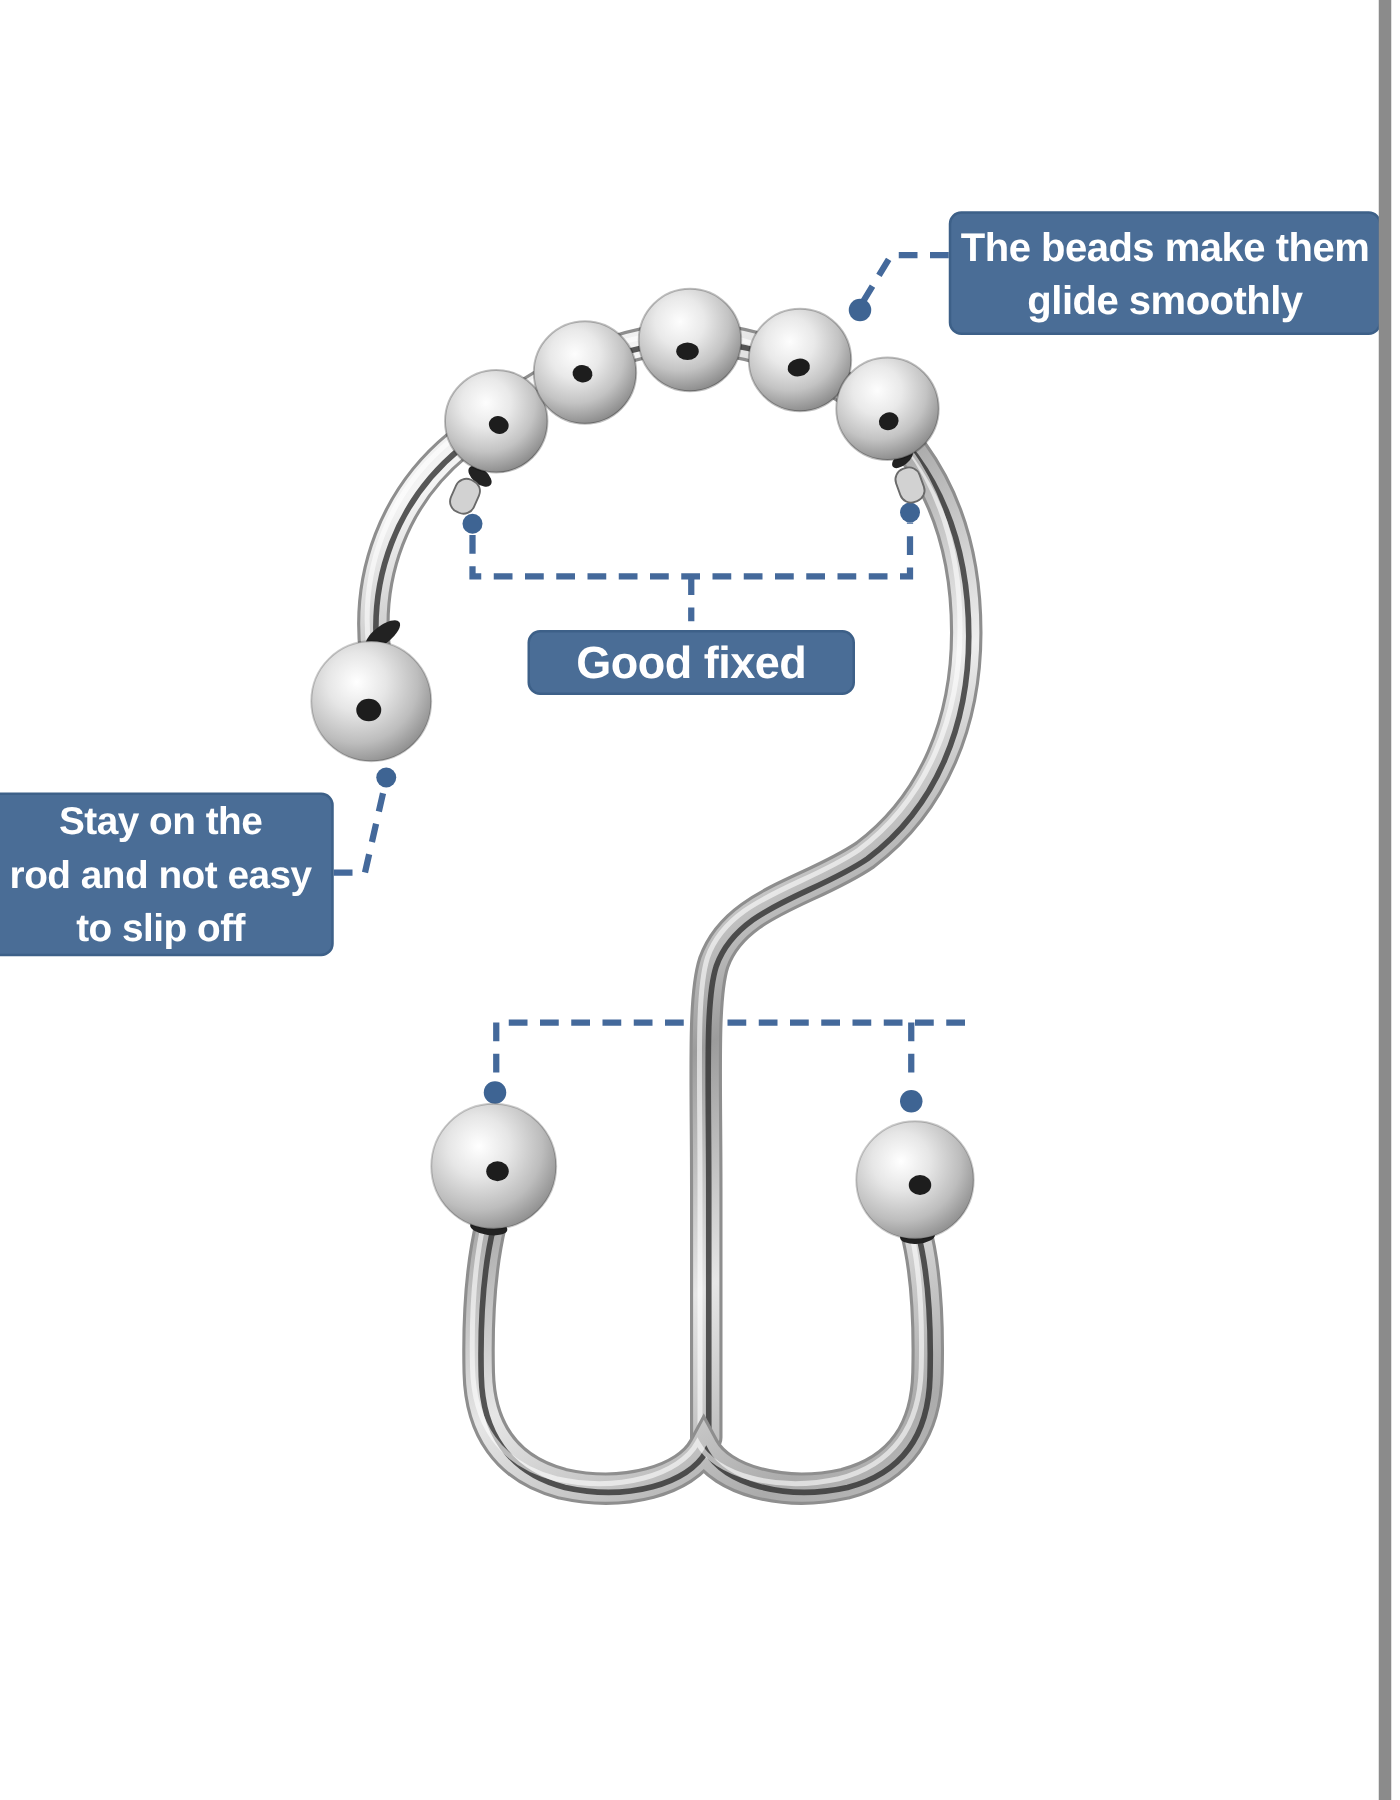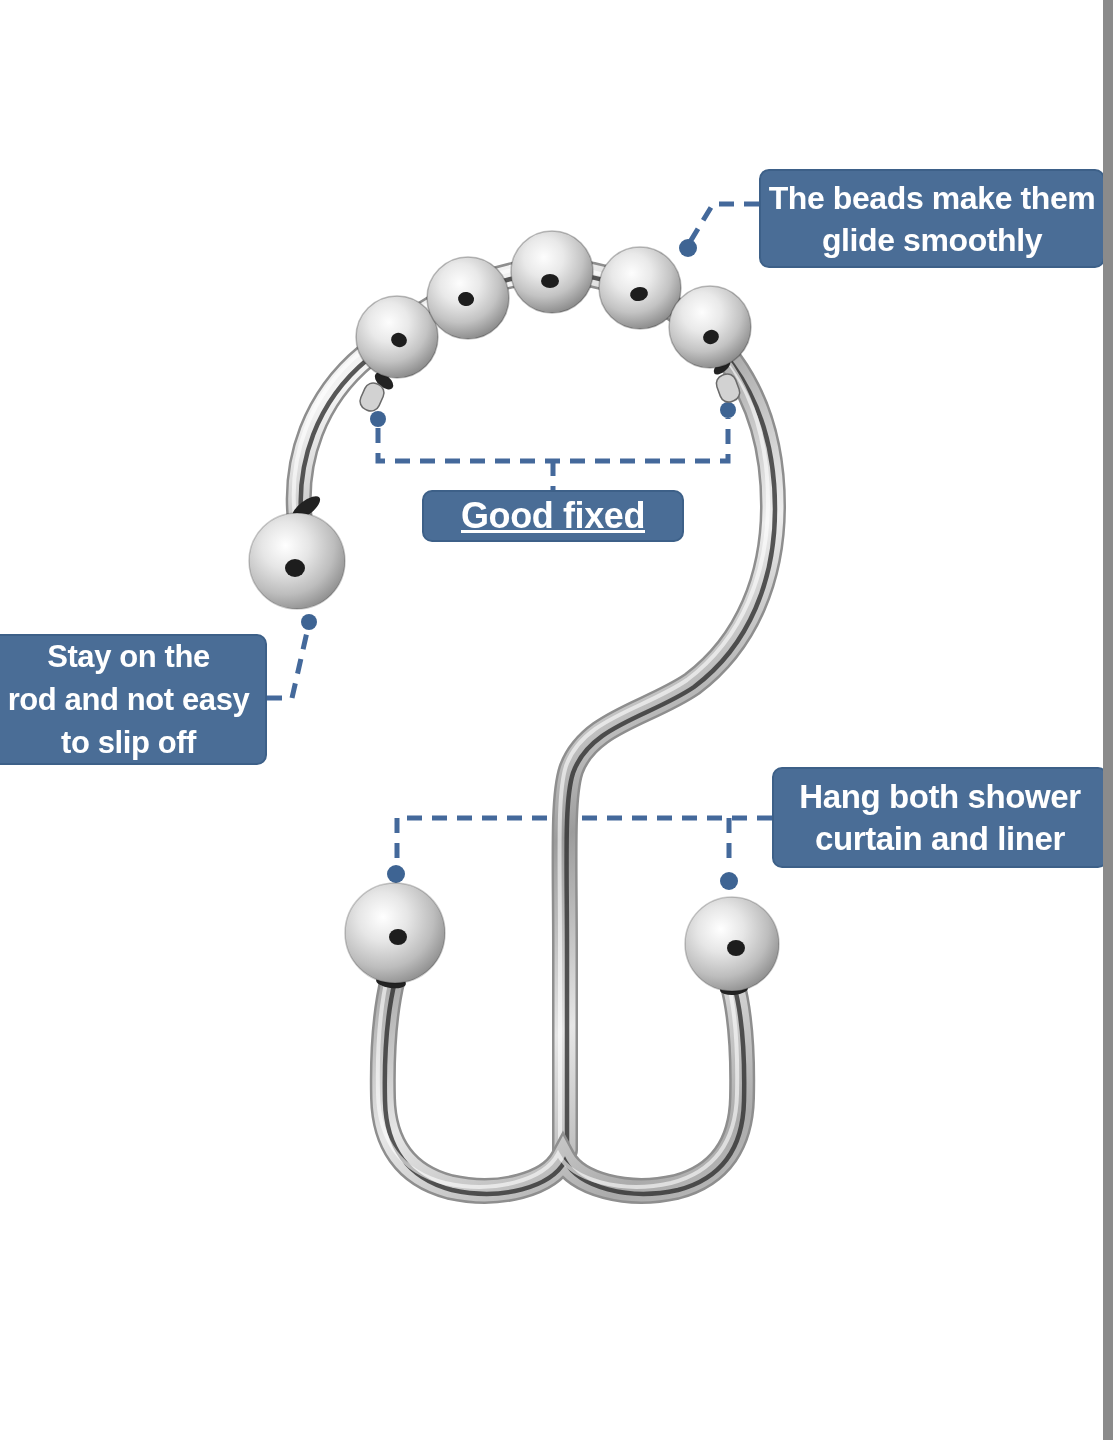--- a/index.html
+++ b/index.html
@@ -30,21 +30,21 @@
     color: var(--callout-text);
     display: flex;
     align-items: center;
     justify-content: center;
     text-align: center;
     font-weight: bold;
     letter-spacing: -0.4px;
   }
   .callout .txt { white-space: pre-line; width: 100%; }
   #callout-beads { left: 759px; top: 169px; width: 346px; height: 99px; font-size: 32px; line-height: 42px; }
-  #callout-fixed { left: 422px; top: 490px; width: 262px; height: 52px; font-size: 36px; line-height: 40px; text-decoration: underline; }
+  #callout-fixed { left: 422px; top: 504px; width: 262px; height: 52px; font-size: 36px; line-height: 40px; }
   #callout-stay  { left: -10px; top: 634px; width: 277px; height: 131px; font-size: 31px; line-height: 43px; }
   #callout-hang  { left: 772px; top: 767px; width: 336px; height: 101px; font-size: 33px; line-height: 42px; }
   .scrollbar {
     position: absolute;
     left: 1103px; top: 0;
     width: 10px; height: 1440px;
     background: var(--scrollbar);
     z-index: 10;
   }
   
@@ -183,19 +183,15 @@
 glide smoothly</div>
   </div>
   <div class="callout" id="callout-fixed">
     <div class="txt">Good fixed</div>
   </div>
   <div class="callout" id="callout-stay">
     <div class="txt">Stay on the
 rod and not easy
 to slip off</div>
   </div>
-  <div class="callout" id="callout-hang">
-    <div class="txt">Hang both shower
-curtain and liner</div>
-  </div>
 
   <div class="scrollbar"></div>
 </div>
 
 </body></html>

